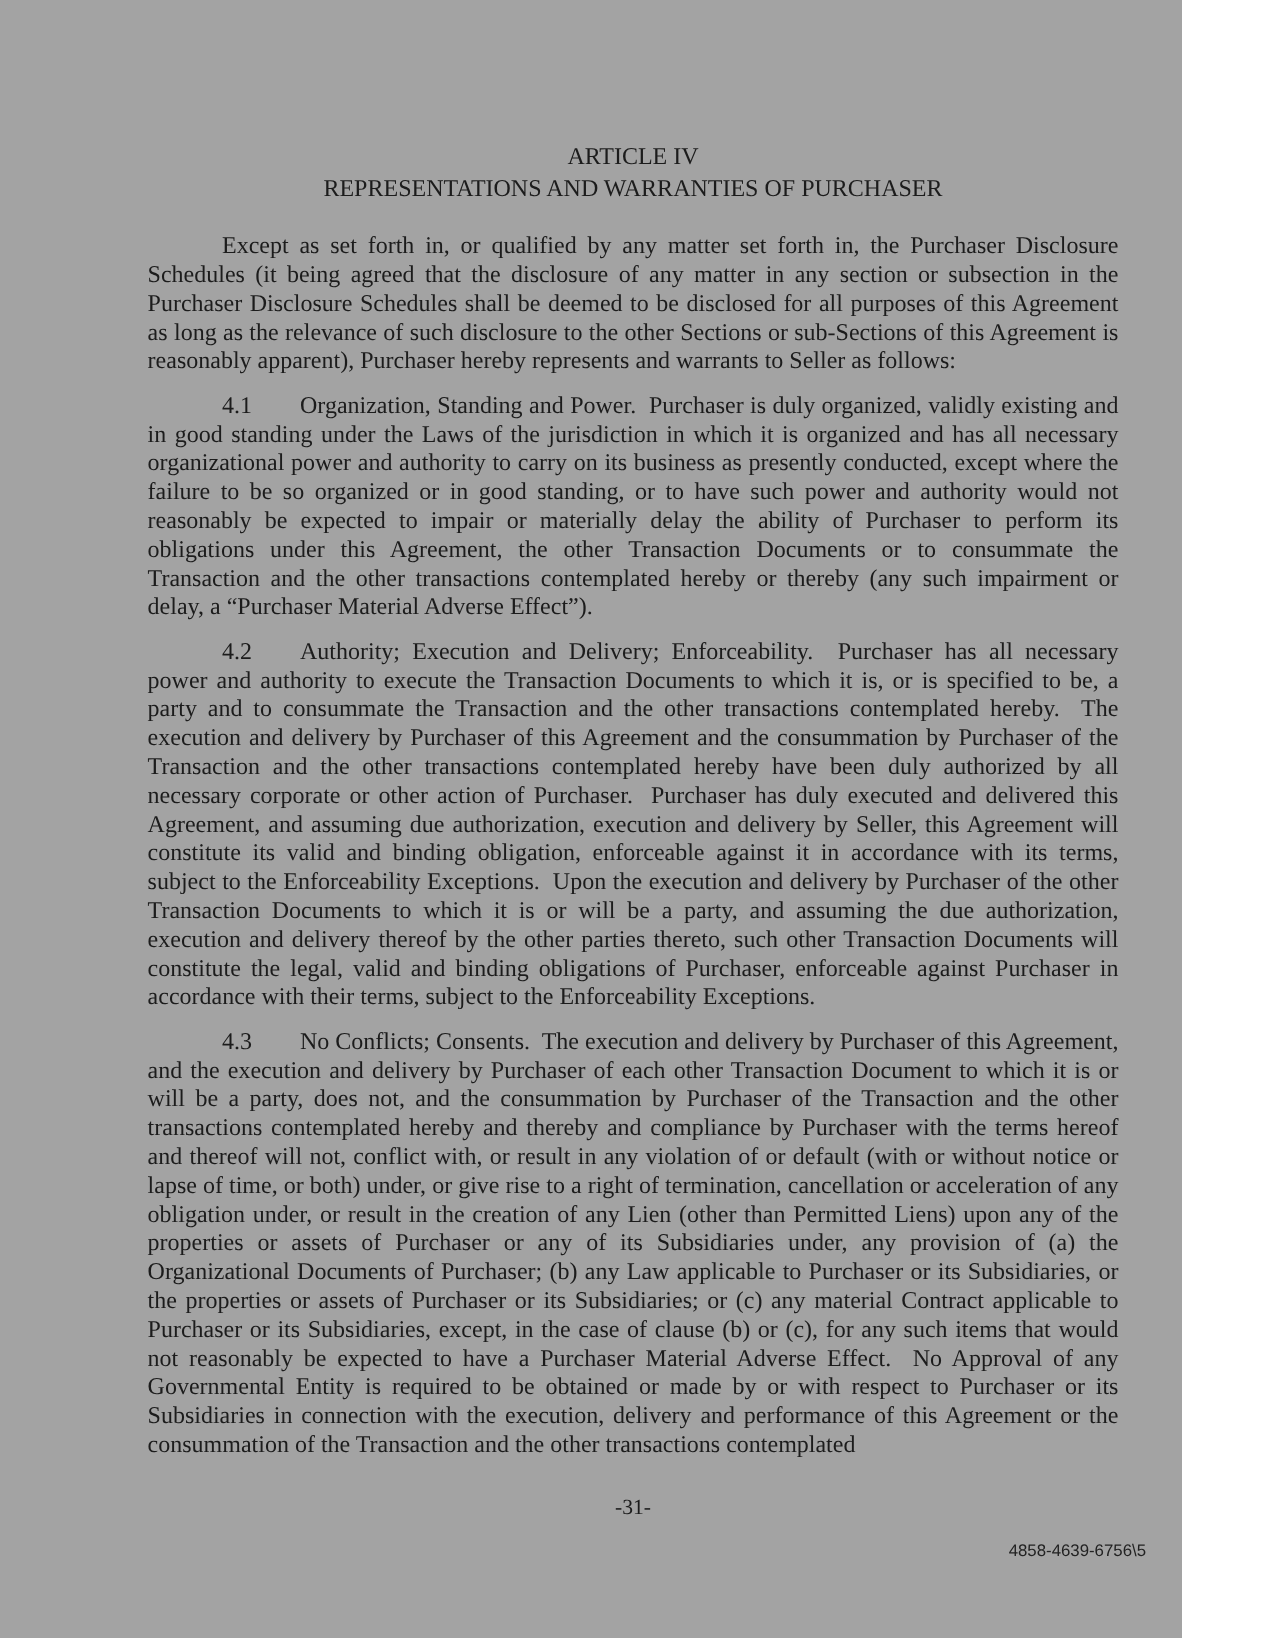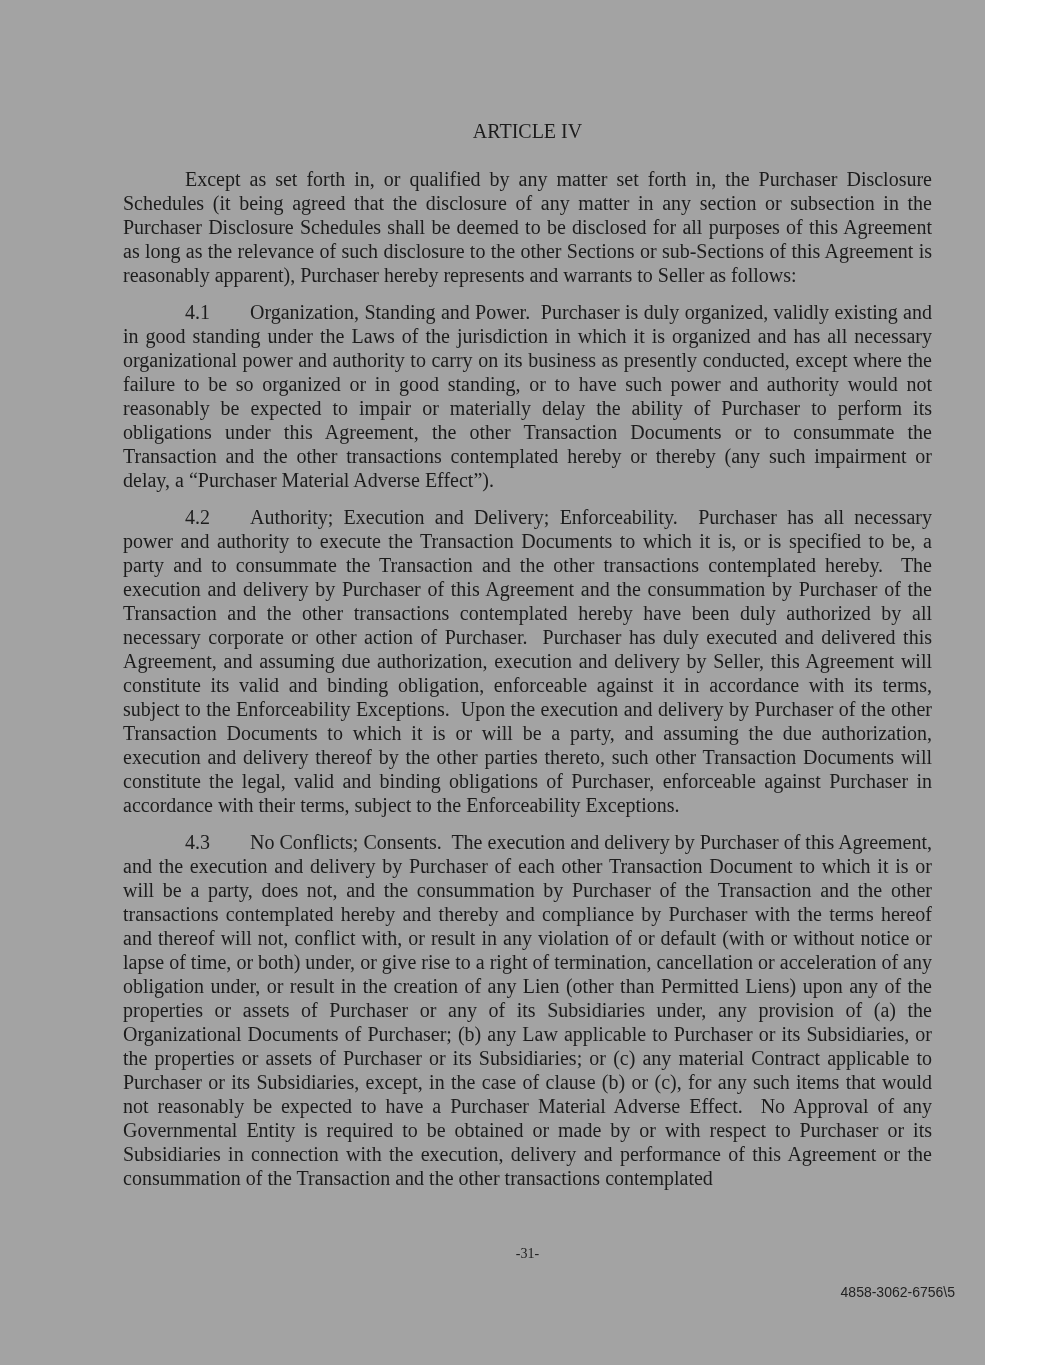--- a/index.html
+++ b/index.html
@@ -43,46 +43,47 @@
     text-indent: 0;
   }
   .u {
   }
   .footer-page-number {
     position: absolute;
     left: 123px;
     width: 809px;
     top: 1246px;
     text-align: center;
-    font-size: 14px;
+    font-size: 18px;
   }
   .footer-doc-number {
     position: absolute;
     right: 30px;
     top: 1284px;
     font-family: "Liberation Sans", "DejaVu Sans", sans-serif;
     font-size: 14px;
     color: #222222;
   }
 </style>
 </head>
 <body>
 
 <div class="page">
   <div class="content">
 
     <div class="title-block">
       <div>ARTICLE IV</div>
+      <div>REPRESENTATIONS AND WARRANTIES OF PURCHASER</div>
     </div>
 
     <p class="para"><span>Except as set forth in, or qualified by any matter set forth in, the Purchaser Disclosure Schedules (it being agreed that the disclosure of any matter in any section or subsection in the Purchaser Disclosure Schedules shall be deemed to be disclosed for all purposes of this Agreement as long as the relevance of such disclosure to the other Sections or sub-Sections of this Agreement is reasonably apparent), Purchaser hereby represents and warrants to Seller as follows:</span></p>
 
     <p class="para"><span class="secnum">4.1</span><span class="u">Organization, Standing and Power</span><span>.&nbsp; Purchaser is duly organized, validly existing and in good standing under the Laws of the jurisdiction in which it is organized and has all necessary organizational power and authority to carry on its business as presently conducted, except where the failure to be so organized or in good standing, or to have such power and authority would not reasonably be expected to impair or materially delay the ability of Purchaser to perform its obligations under this Agreement, the other Transaction Documents or to consummate the Transaction and the other transactions contemplated hereby or thereby (any such impairment or delay, a “</span><span class="u">Purchaser Material Adverse Effect</span><span>”).</span></p>
 
     <p class="para"><span class="secnum">4.2</span><span class="u">Authority; Execution and Delivery; Enforceability</span><span>.&nbsp; Purchaser has all necessary power and authority to execute the Transaction Documents to which it is, or is specified to be, a party and to consummate the Transaction and the other transactions contemplated hereby.&nbsp; The execution and delivery by Purchaser of this Agreement and the consummation by Purchaser of the Transaction and the other transactions contemplated hereby have been duly authorized by all necessary corporate or other action of Purchaser.&nbsp; Purchaser has duly executed and delivered this Agreement, and assuming due authorization, execution and delivery by Seller, this Agreement will constitute its valid and binding obligation, enforceable against it in accordance with its terms, subject to the Enforceability Exceptions.&nbsp; Upon the execution and delivery by Purchaser of the other Transaction Documents to which it is or will be a party, and assuming the due authorization, execution and delivery thereof by the other parties thereto, such other Transaction Documents will constitute the legal, valid and binding obligations of Purchaser, enforceable against Purchaser in accordance with their terms, subject to the Enforceability Exceptions.</span><span class="u"></span><span></span></p>
 
     <p class="para"><span class="secnum">4.3</span><span class="u">No Conflicts; Consents</span><span>.&nbsp; The execution and delivery by Purchaser of this Agreement, and the execution and delivery by Purchaser of each other Transaction Document to which it is or will be a party, does not, and the consummation by Purchaser of the Transaction and the other transactions contemplated hereby and thereby and compliance by Purchaser with the terms hereof and thereof will not, conflict with, or result in any violation of or default (with or without notice or lapse of time, or both) under, or give rise to a right of termination, cancellation or acceleration of any obligation under, or result in the creation of any Lien (other than Permitted Liens) upon any of the properties or assets of Purchaser or any of its Subsidiaries under, any provision of (a) the Organizational Documents of Purchaser; (b) any Law applicable to Purchaser or its Subsidiaries, or the properties or assets of Purchaser or its Subsidiaries; or (c) any material Contract applicable to Purchaser or its Subsidiaries, except, in the case of clause (b) or (c), for any such items that would not reasonably be expected to have a Purchaser Material Adverse Effect.&nbsp; No Approval of any Governmental Entity is required to be obtained or made by or with respect to Purchaser or its Subsidiaries in connection with the execution, delivery and performance of this Agreement or the consummation of the Transaction and the other transactions contemplated</span><span class="u"></span><span></span></p>
 
   </div>
 
   <div class="footer-page-number">-31-</div>
-  <div class="footer-doc-number">4858-3062-6756\5</div>
+  <div class="footer-doc-number">4858-4639-6756\5</div>
 </div>
 
 </body></html>

